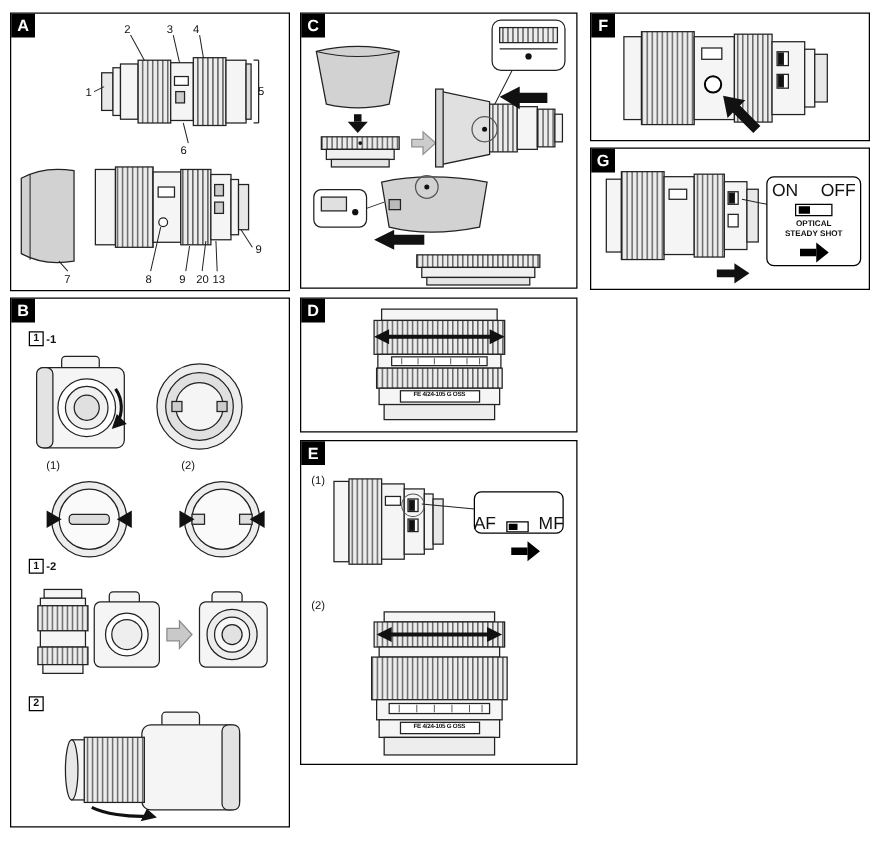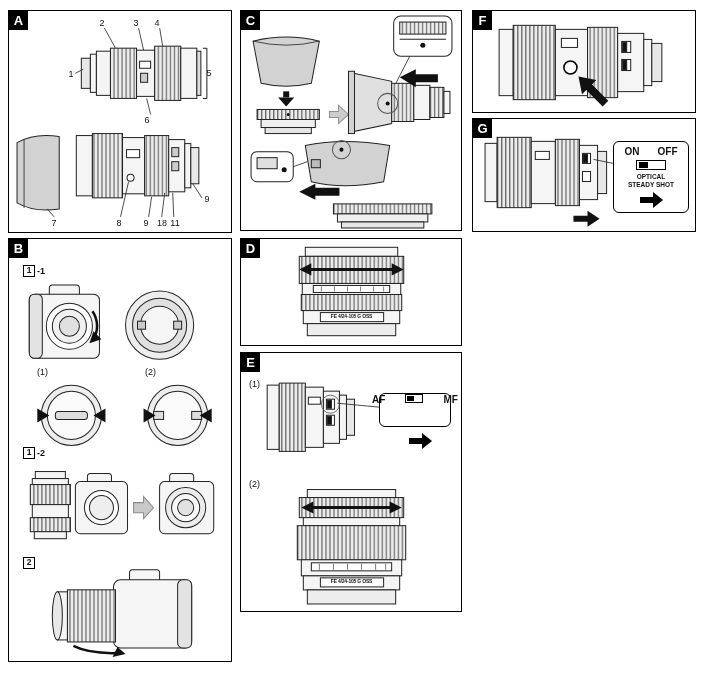--- a/index.html
+++ b/index.html
@@ -7,22 +7,22 @@
   .canvas{position:relative;width:703px;height:677px;background:#fff;font-family:"Liberation Sans",sans-serif;color:#111;overflow:hidden}
   .panel{position:absolute;border:1.5px solid #000;background:#fff}
   .panel-label{position:absolute;top:0;left:0;width:19px;height:19px;background:#000;color:#fff;font-weight:bold;font-size:13px;line-height:19px;text-align:center;z-index:3}
   .art{position:absolute;left:0;top:0;width:100%;height:100%;z-index:1}
   .callout{position:absolute;font-size:9px;line-height:10px;width:14px;text-align:center;z-index:2}
   .sublabel{position:absolute;font-size:9px;line-height:10px;z-index:2}
   .stepline{position:absolute;display:flex;align-items:center;gap:2px;font-size:9px;font-weight:bold;z-index:2}
   .stepline .box{width:12px;height:12px;border:1.2px solid #000;font-size:8.5px;line-height:9.5px;text-align:center;display:inline-block;background:#fff}
   .plate-text{position:absolute;font-size:5px;line-height:9px;text-align:center;letter-spacing:-0.2px;font-weight:bold;z-index:2;white-space:nowrap;overflow:hidden}
   .inset{position:absolute;background:#fff;border:1.3px solid #000;border-radius:6px;z-index:2}
-  .afmf{display:flex;align-items:flex-start;justify-content:center;gap:20px}
-  .sw-label{font-weight:bold;font-size:10px}
+  .afmf{display:flex;align-items:flex-end;justify-content:center;gap:8px}
+  .sw-label{font-weight:normal;font-size:14px}
   .switch-graphic{position:relative;width:18px;height:9px;border:1px solid #000;background:#fff;flex:0 0 auto}
   .switch-graphic .knob{position:absolute;left:1px;top:1px;width:7px;height:5px;background:#000}
   .oss{display:flex;flex-direction:column;align-items:center;justify-content:center;gap:3px;padding:3px}
   .oss-row{display:flex;gap:18px;align-items:center}
   .oss .switch-graphic{width:30px;height:10px}
   .oss .switch-graphic .knob{width:9px;height:6px;left:2px;top:1px}
   .oss-text{font-weight:bold;font-size:6.5px;line-height:1.2;text-align:center}
   .black-arrow-right{position:absolute;display:flex;align-items:center;z-index:2}
   .black-arrow-right .shaft{width:13px;height:6px;background:#000;display:block}
   .black-arrow-right .head{width:0;height:0;border-top:8px solid transparent;border-bottom:8px solid transparent;border-left:10px solid #000;display:block}
@@ -91,22 +91,22 @@
     </svg>
     <span class="callout" style="left:55px;top:58px">1</span>
     <span class="callout" style="left:86px;top:7px">2</span>
     <span class="callout" style="left:120px;top:7px">3</span>
     <span class="callout" style="left:141px;top:7px">4</span>
     <span class="callout" style="left:193px;top:57px">5</span>
     <span class="callout" style="left:131px;top:104px">6</span>
     <span class="callout" style="left:38px;top:207px">7</span>
     <span class="callout" style="left:103px;top:207px">8</span>
     <span class="callout" style="left:130px;top:207px">9</span>
-    <span class="callout" style="left:146px;top:207px">18</span>
-    <span class="callout" style="left:159px;top:207px">11</span>
+    <span class="callout" style="left:146px;top:207px">20</span>
+    <span class="callout" style="left:159px;top:207px">13</span>
     <span class="callout" style="left:191px;top:183px">9</span>
   </section>
 
   <section class="panel" style="left:8px;top:238px;width:224px;height:424px">
     <div class="panel-label">B</div>
     <svg class="art" viewBox="0 0 221 421">
       <defs>
         <pattern id="ribB" width="4" height="6" patternUnits="userSpaceOnUse">
           <rect width="4" height="6" fill="#ececec"></rect>
             <rect width="1.2" height="6" fill="#666"></rect>

